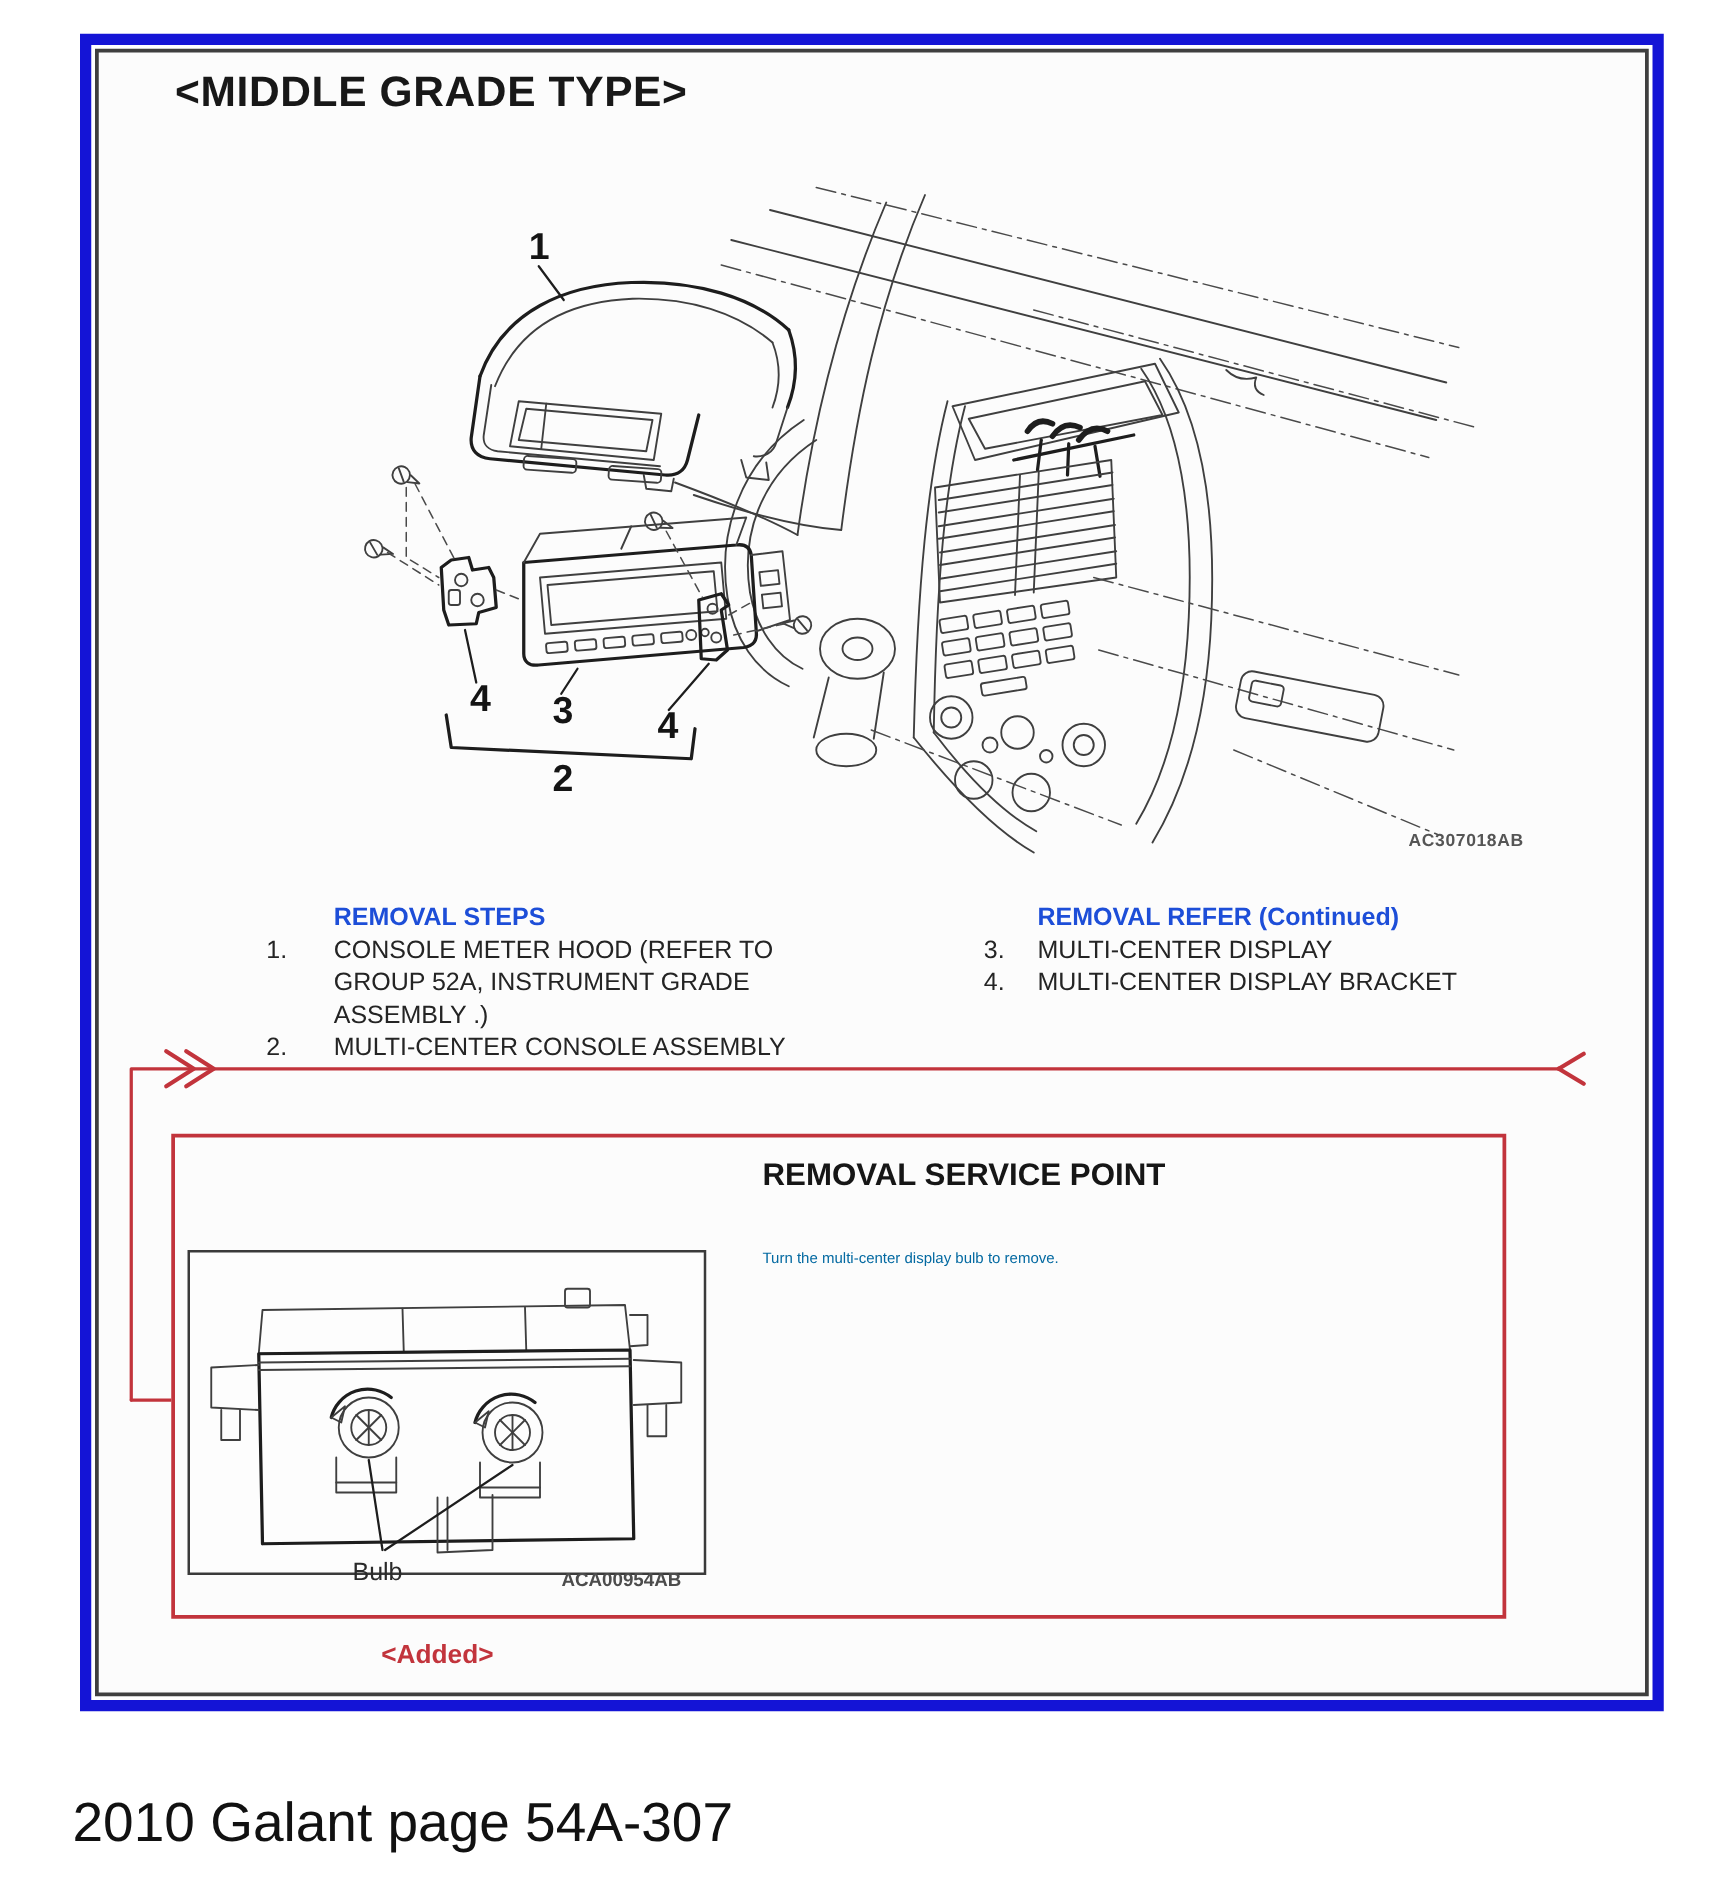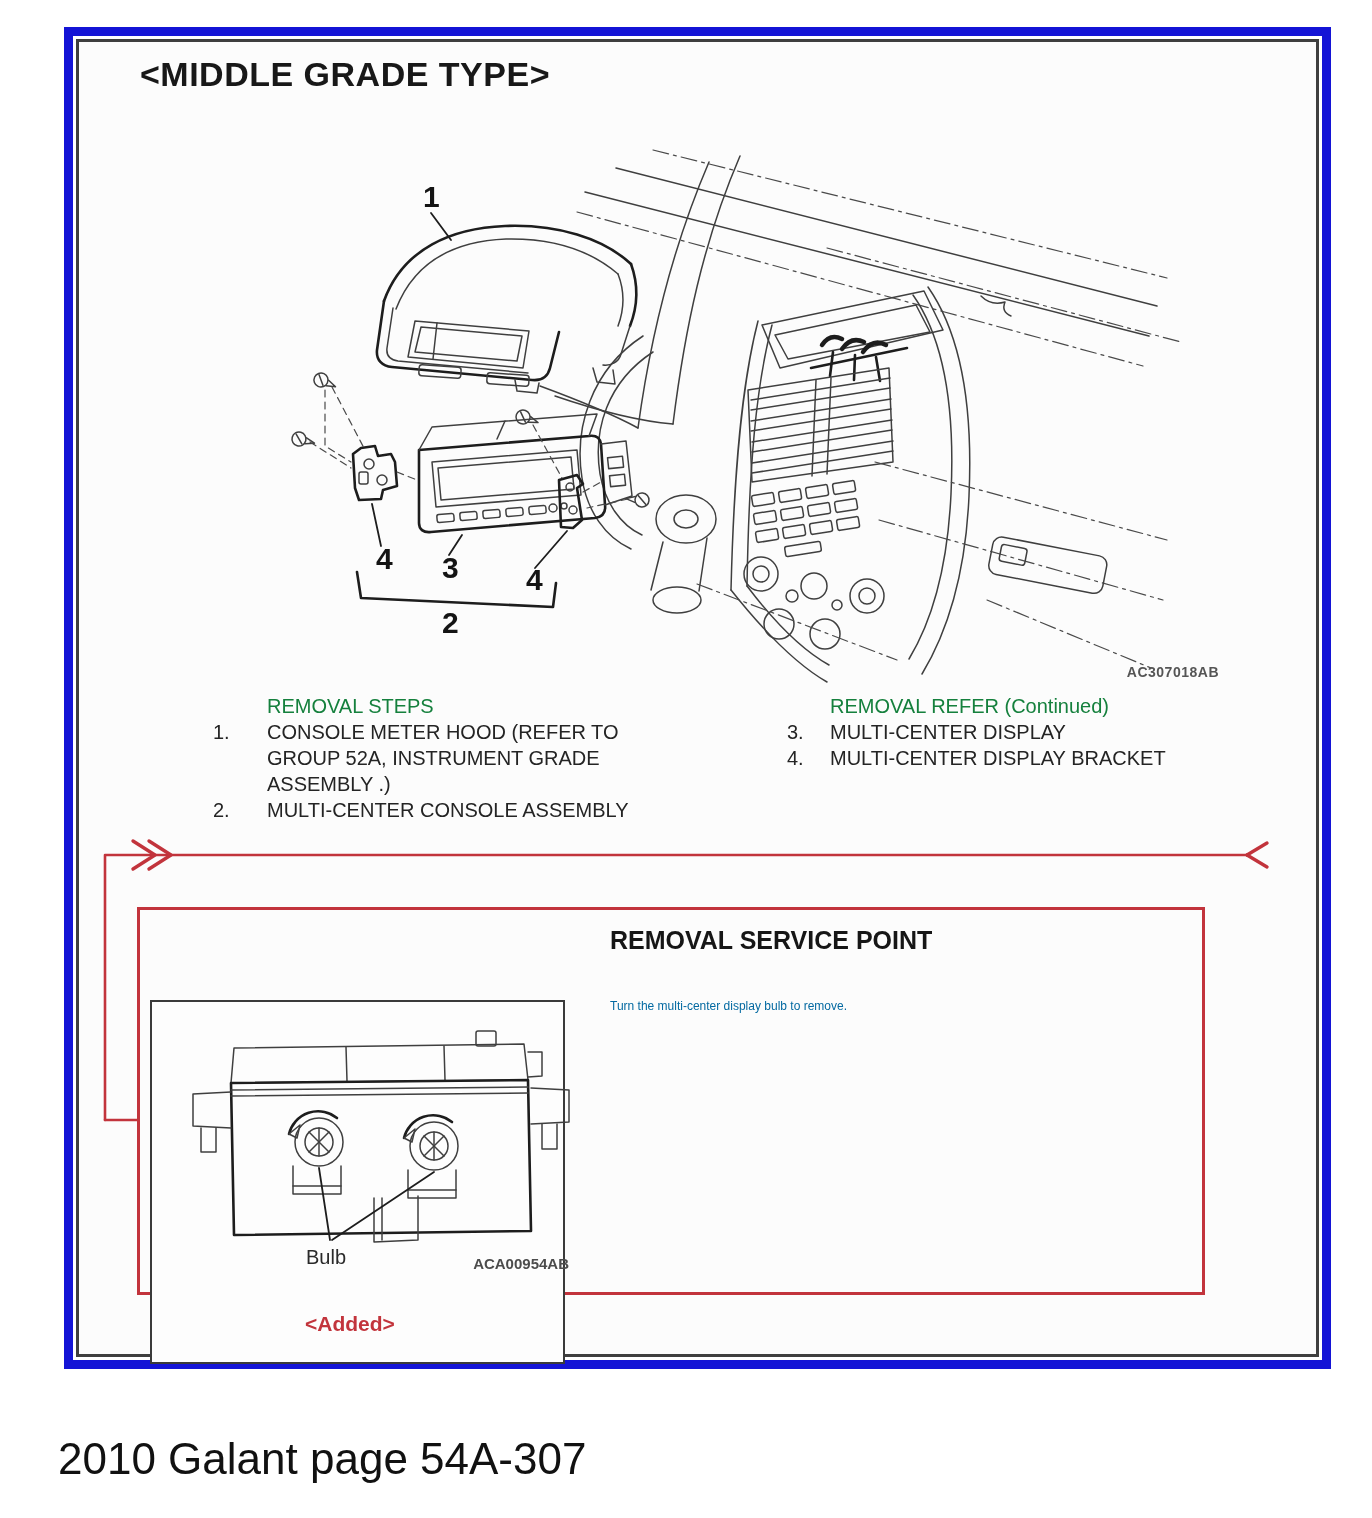--- a/index.html
+++ b/index.html
@@ -8,35 +8,35 @@
   .page{position:absolute;left:76px;top:39px;width:1243px;height:1318px;box-sizing:border-box;
         background:#fcfcfc;border:3px solid #3f3f3f;
         box-shadow:0 0 0 3px #ffffff, 0 0 0 12px #1414d6;}
   .page-title{position:absolute;left:61px;top:13px;font-size:34px;font-weight:bold;letter-spacing:.5px;color:#181818;}
   .diagram-svg{position:absolute;left:6px;top:86px;width:1240px;height:560px;}
   .figcode{position:absolute;left:940px;top:622px;width:200px;text-align:right;
            font-size:14px;font-weight:bold;color:#555;letter-spacing:.5px;}
   .steps{position:absolute;font-size:20px;line-height:26px;color:#242424;}
   .steps-left{left:134px;top:651px;width:500px;}
   .steps-right{left:708px;top:651px;width:480px;}
-  .steps-heading{font-weight:normal;color:#15803d;}
+  .steps-heading{font-weight:bold;color:#1d4ed8;margin-top:28px;}
   .steps-left .steps-heading{margin-left:54px;}
   .steps-right .steps-heading{margin-left:43px;}
   .step-row{display:flex;}
   .step-num{flex:0 0 54px;}
   .steps-right .step-num{flex:0 0 43px;}
   .ln{display:block;}
   .red-overlay{position:absolute;left:0;top:740px;width:1237px;height:560px;pointer-events:none;}
   .service-box{position:absolute;left:58px;top:865px;width:1068px;height:388px;box-sizing:border-box;
                border:3px solid #c2343c;background:#fcfcfc;}
   .sp-heading{position:absolute;left:470px;top:16px;font-size:25px;font-weight:bold;color:#161616;}
   .sp-subheading{position:absolute;left:470px;top:59px;font-size:21px;font-weight:bold;color:#1a1a1a;}
   .sp-body{position:absolute;left:470px;top:89px;font-size:12px;color:#0369a1;text-align:center;}
-  .fig-frame{position:absolute;left:10px;top:90px;width:415px;height:364px;box-sizing:border-box;
-             border:2px solid #3a3a3a;background:#fdfdfd;padding-left:24px;}
+  .fig-frame{position:absolute;left:10px;top:90px;width:415px;height:260px;box-sizing:border-box;
+             border:2px solid #3a3a3a;background:#fdfdfd;}
   .added-note{position:absolute;left:226px;top:1270px;width:140px;
               font-size:21px;color:#c2343c;font-weight:bold;}
   .caption{position:absolute;left:58px;top:1434px;font-size:44px;color:#111;}
   
   .sk path,.sk rect,.sk circle,.sk ellipse,.sk polygon{fill:none;stroke:#3f3f3f;stroke-width:1.5;
       stroke-linecap:round;stroke-linejoin:round;}
   .sk .dd{stroke-dasharray:16 5 3 5;stroke-width:1.2;stroke:#4a4a4a;}
   .sk .dash{stroke-dasharray:7 5;stroke-width:1.2;stroke:#4a4a4a;}
   .sk .thick{stroke:#1d1d1d;stroke-width:4.5;}
   .sk .med{stroke:#1d1d1d;stroke-width:2.6;}

